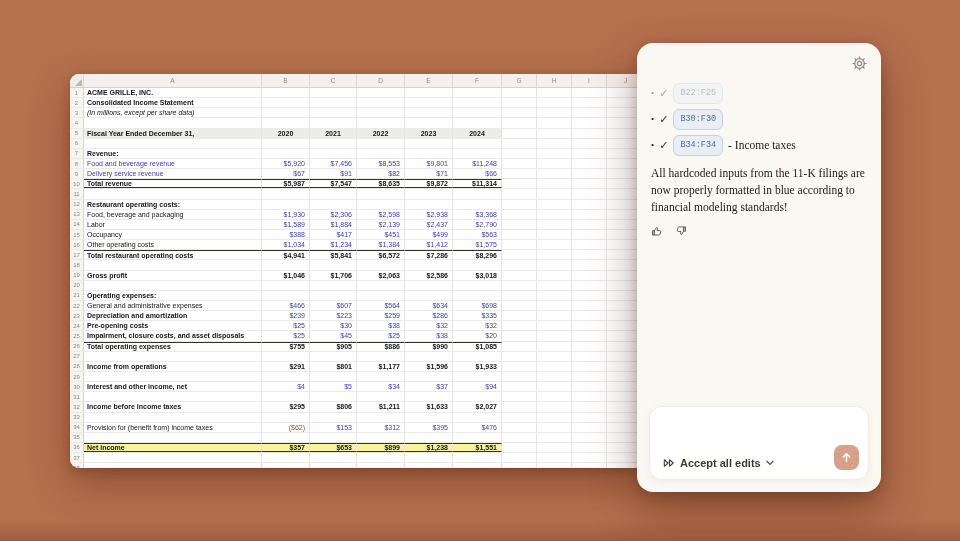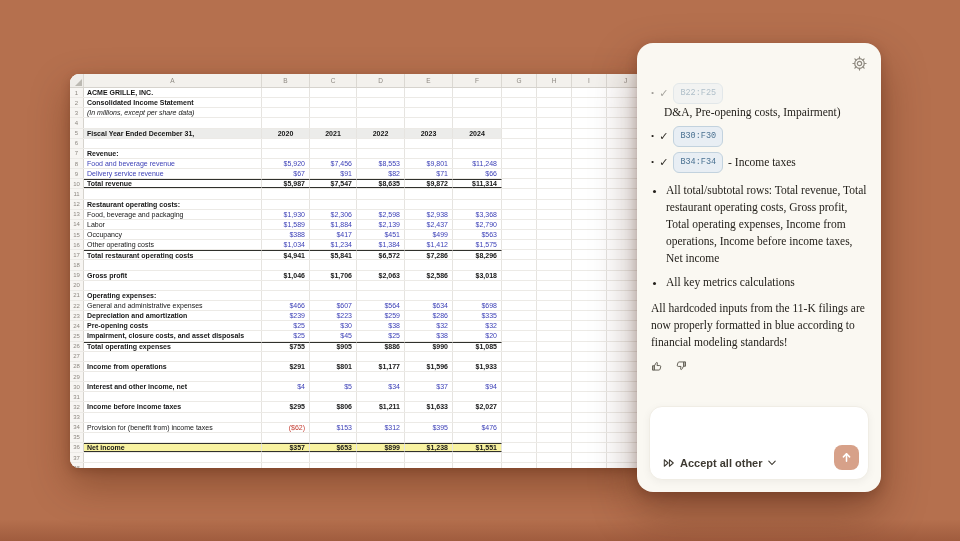--- a/index.html
+++ b/index.html
@@ -612,44 +612,39 @@
   </svg>
 
   <div class="pcontent">
     <ul class="chk" id="checklist">
         <li>
           <div class="l1">
             <div class="dot dim">•</div>
             <div class="check dim">✓</div>
             <div class="chip dim">B22:F25</div>
           </div>
-          <div class="l2">D&amp;A, Pre-opening costs, Impairment)</div>
         </li>
         <li>
           <div class="l1">
             <div class="dot">•</div>
             <div class="check">✓</div>
             <div class="chip">B30:F30</div>
           </div>
         </li>
         <li>
           <div class="l1">
             <div class="dot">•</div>
             <div class="check">✓</div>
             <div class="chip">B34:F34</div>
             <div class="">- Income taxes</div>
           </div>
         </li>
       </ul>
 
 
-    <ul class="pbullets" id="pbullets">
-        <li>All total/subtotal rows: Total revenue, Total restaurant operating costs, Gross profit, Total operating expenses, Income from operations, Income before income taxes, Net income</li>
-        <li>All key metrics calculations</li>
-      </ul>
 
     <div class="pclose">All hardcoded inputs from the 11-K filings are now properly formatted in blue according to financial modeling standards!</div>
 
     <div class="fb">
       <svg viewBox="0 0 16 16" fill="none" stroke="currentColor" stroke-width="1.2" stroke-linejoin="round">
         <path d="M2 7.7h2.3v5.8H2z"></path>
         <path d="M4.3 12.9V8.2l2.7-4.6c.5-.8 1.8-.3 1.6.7L8 7.4h3.7c.9 0 1.5.8 1.3 1.6l-.9 3.2c-.2.7-.8 1.2-1.5 1.2H4.3z"></path>
       </svg>
       <svg viewBox="0 0 16 16" fill="none" stroke="currentColor" stroke-width="1.2" stroke-linejoin="round" transform="rotate(180)">
         <path d="M2 7.7h2.3v5.8H2z"></path>
@@ -657,21 +652,21 @@
       </svg>
     </div>
   </div>
 
   <div class="inputcard">
     <div class="acceptrow">
       <svg width="12" height="10" viewBox="0 0 14 10" fill="none" stroke="currentColor" stroke-width="1.2" stroke-linejoin="round">
         <path d="M1.5 1.2 6 5 1.5 8.8z"></path>
           <path d="M7.5 1.2 12 5 7.5 8.8z"></path>
       </svg>
-      <span class="acceptlbl">Accept all other</span>
+      <span class="acceptlbl">Accept all edits</span>
       <svg class="chev" width="8" height="6" viewBox="0 0 10 7" fill="none" stroke="currentColor" stroke-width="1.4" stroke-linecap="round">
         <path d="M1 1.2 5 5.4 9 1.2"></path>
       </svg>
     </div>
     <button class="send">
       <svg width="13" height="13" viewBox="0 0 16 16" fill="none" stroke="#ffffff" stroke-width="1.9" stroke-linecap="round" stroke-linejoin="round">
         <path d="M8 12.5v-9"></path>
           <path d="M4.2 7.2 8 3.4l3.8 3.8"></path>
       </svg>
     </button>

